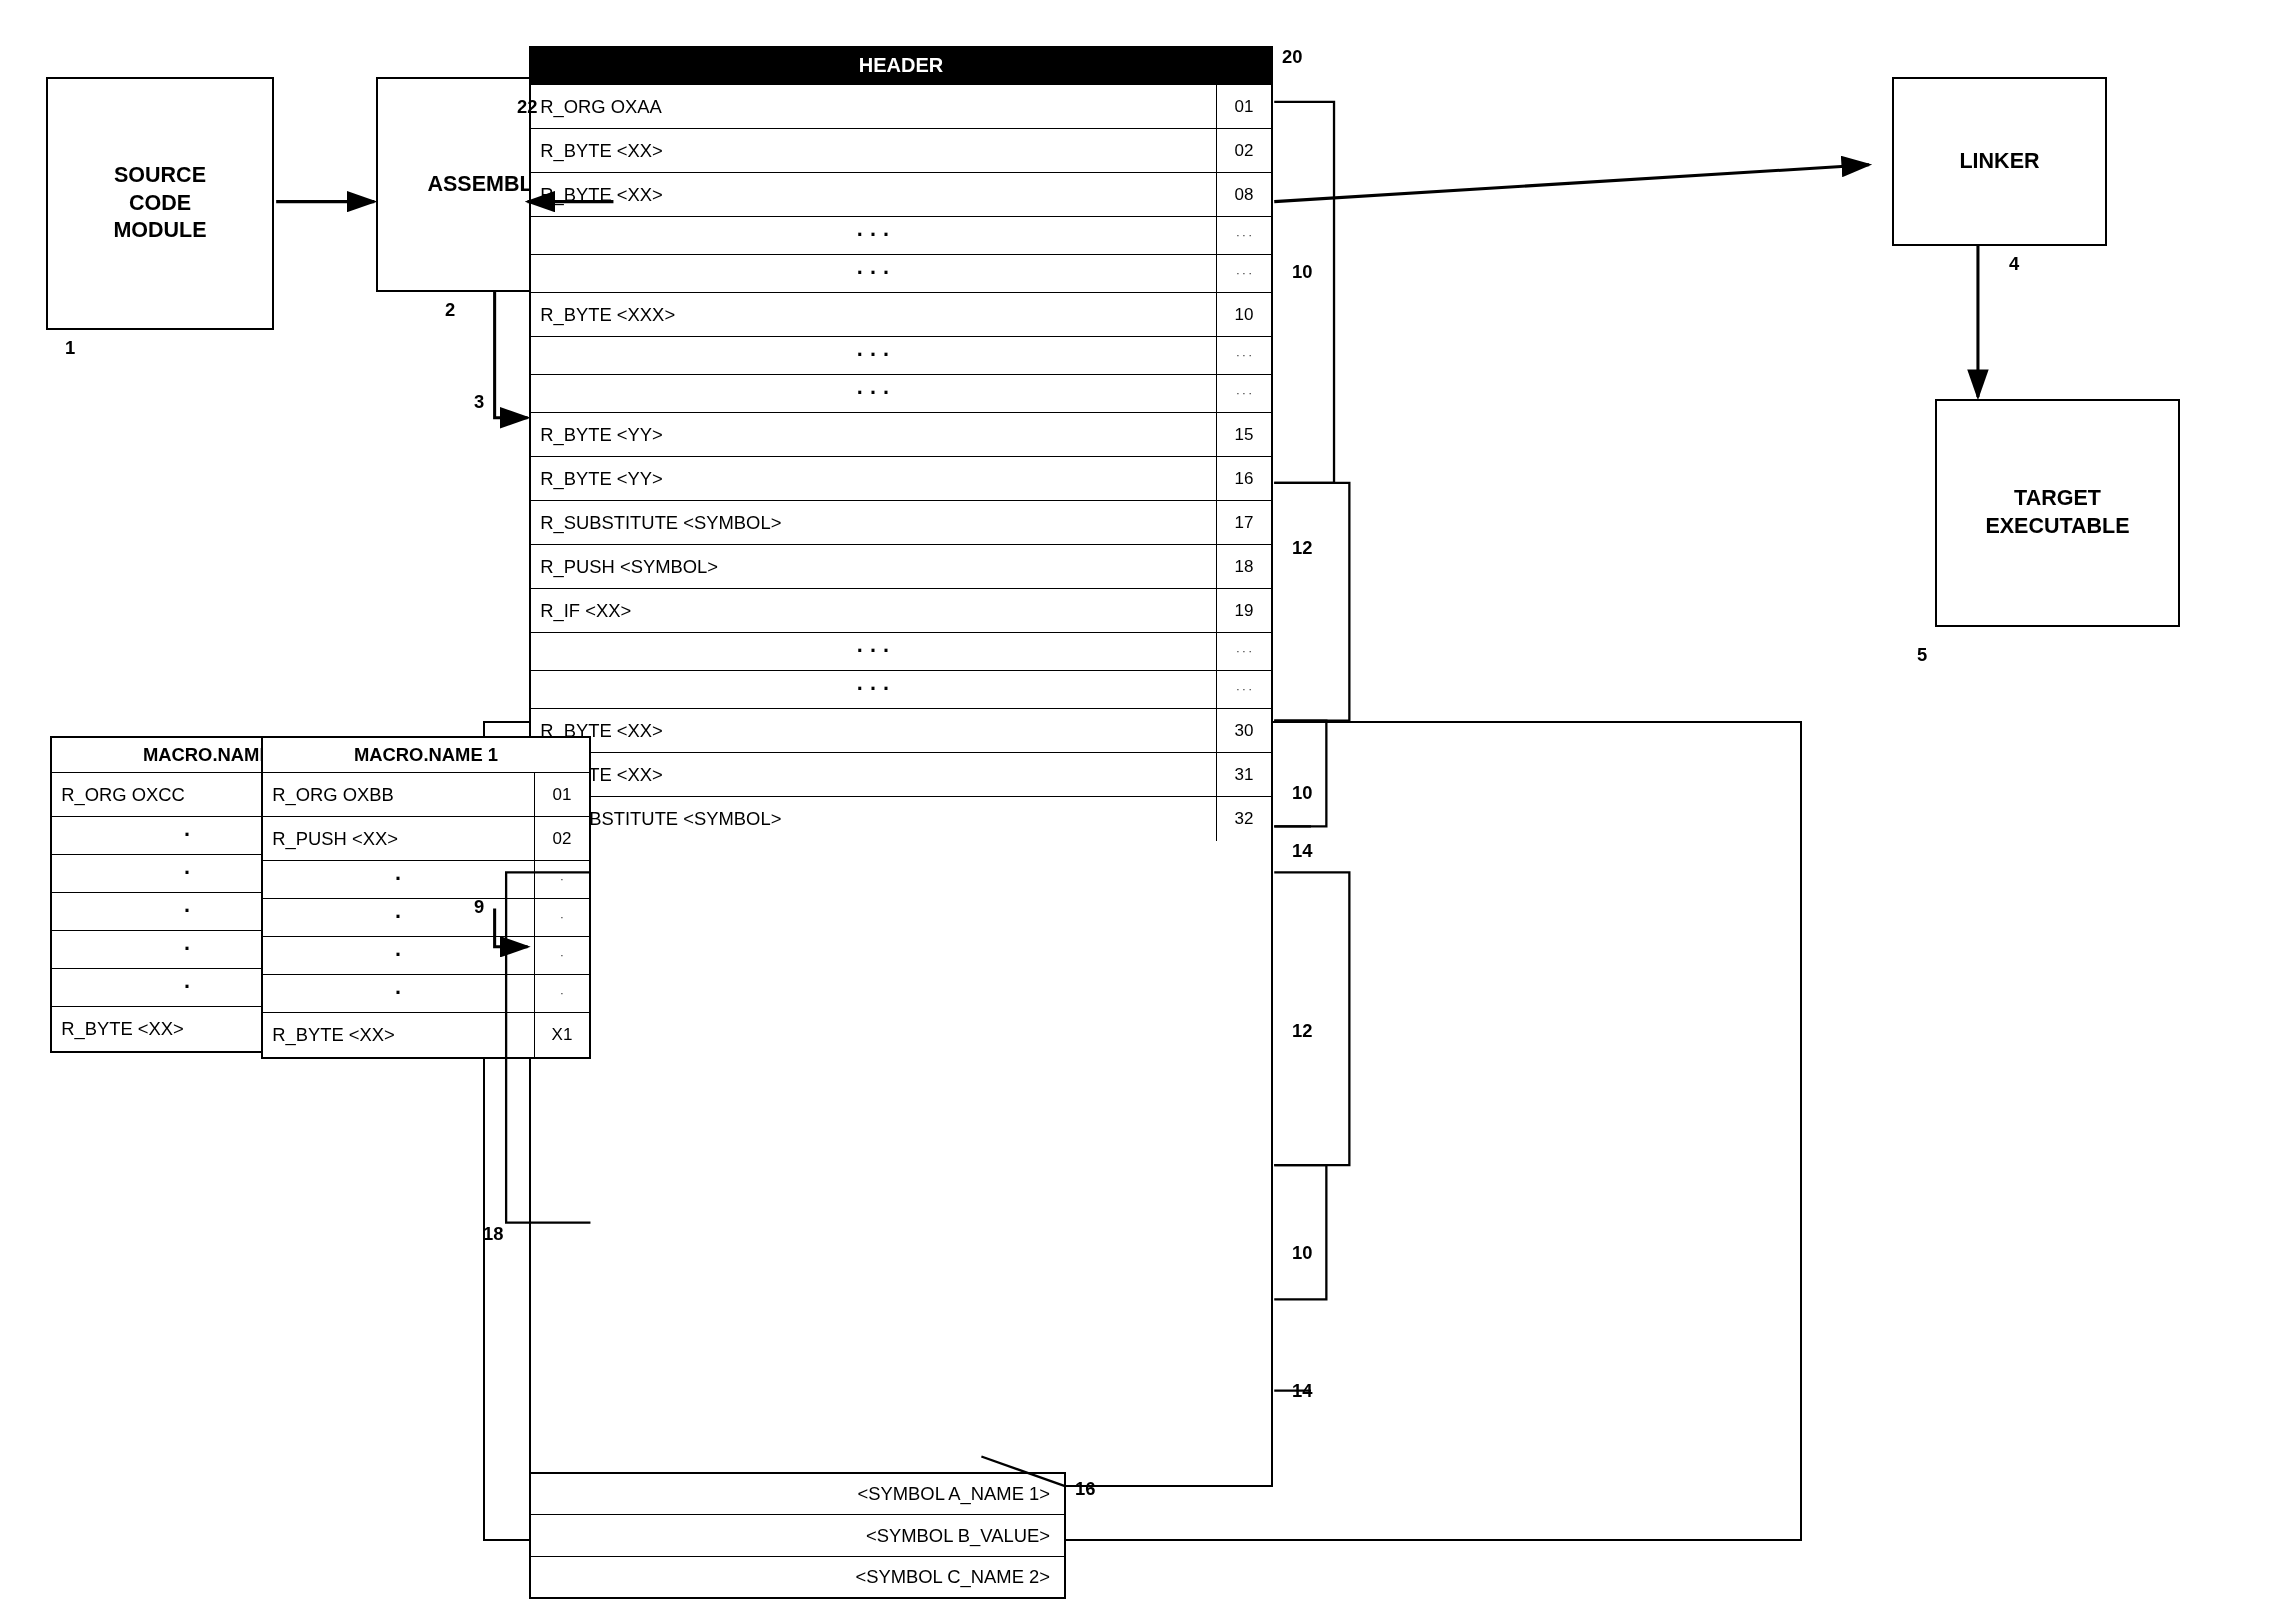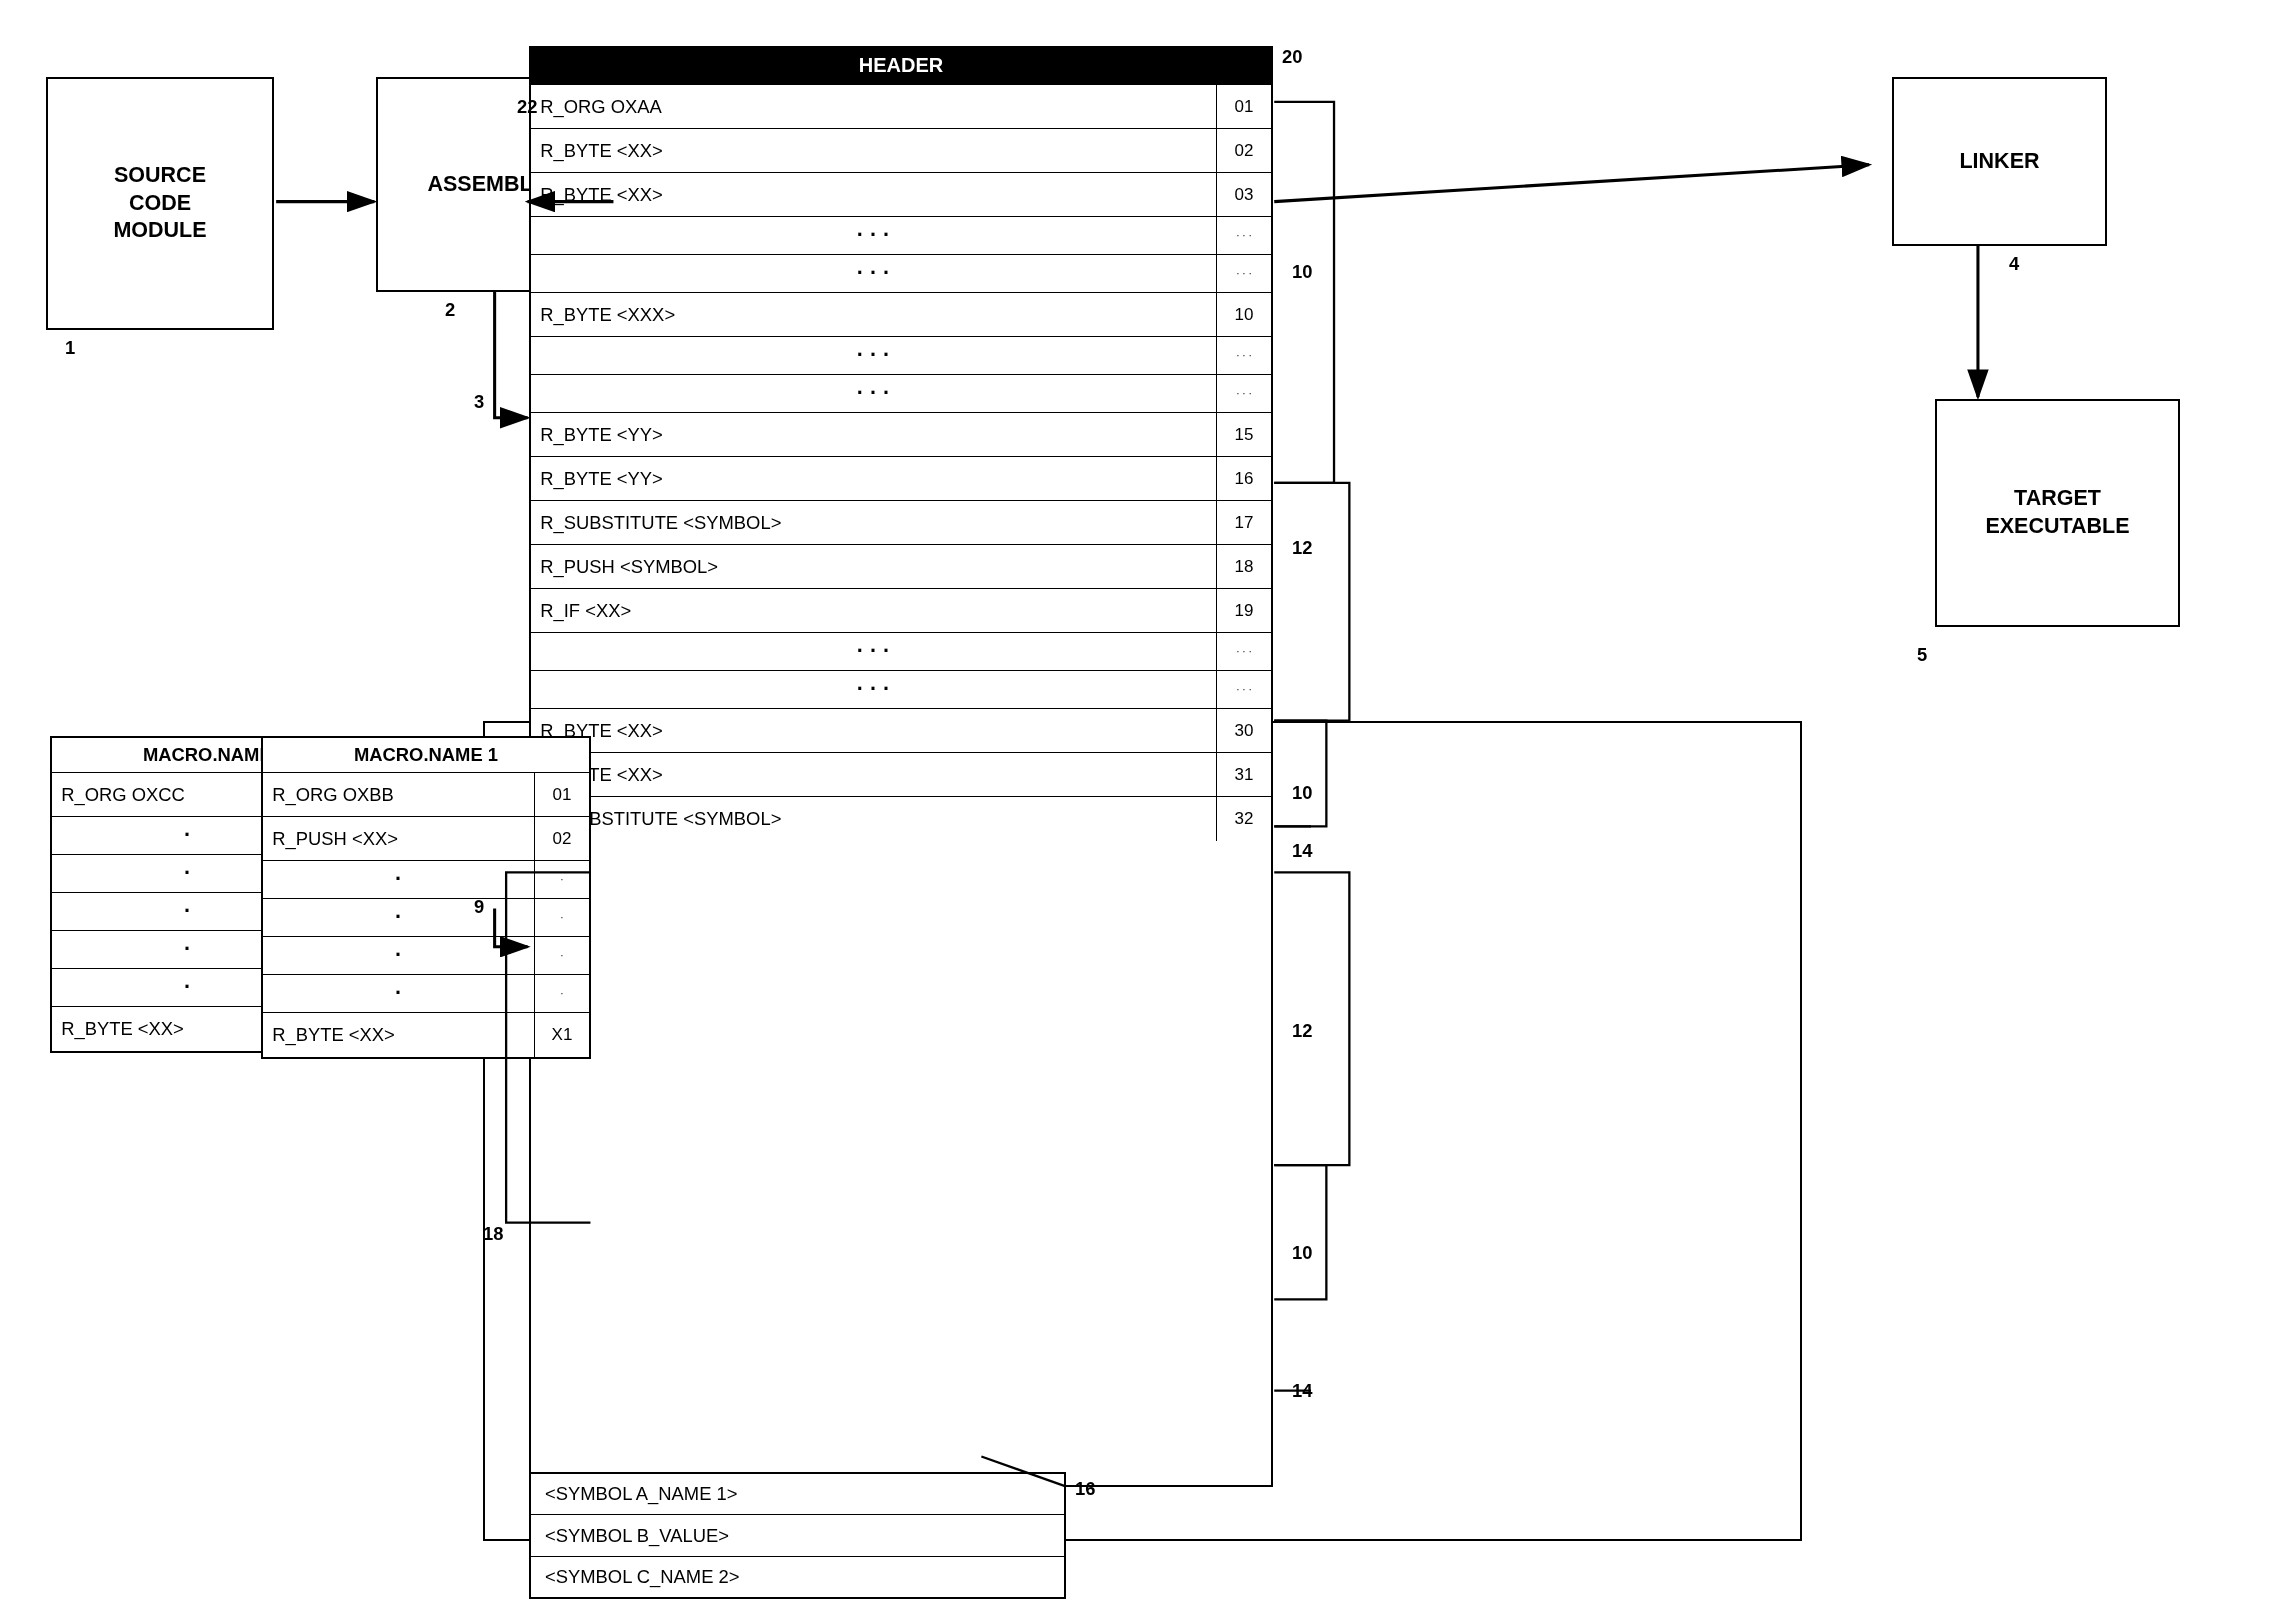--- a/index.html
+++ b/index.html
@@ -121,21 +121,21 @@
     
     .symbol-table {
       position: absolute;
       border: 2.3px solid #000;
       background: #fff;
     }
     .symbol-row {
       border-bottom: 1.5px solid #000;
       padding: 9.2px 14px;
       font-size: 18.4px;
-      text-align: left;
+      text-align: right;
     }
     .symbol-row:last-child {
       border-bottom: none;
     }
     
     .macro-table {
       position: absolute;
       border: 2.3px solid #000;
       background: #fff;
     }
@@ -193,21 +193,21 @@
       <div class="table-cell-num">01</div>
     </div>
 
     <div class="table-row">
       <div class="table-cell-main">R_BYTE &lt;XX&gt;</div>
       <div class="table-cell-num">02</div>
     </div>
 
     <div class="table-row">
       <div class="table-cell-main">R_BYTE &lt;XX&gt;</div>
-      <div class="table-cell-num">03</div>
+      <div class="table-cell-num">08</div>
     </div>
 
     <div class="table-row-dots">
       <div class="dots-cell">· · ·</div>
       <div class="dots-cell-num">· · ·</div>
     </div>
     <div class="table-row-dots">
       <div class="dots-cell">· · ·</div>
       <div class="dots-cell-num">· · ·</div>
     </div>

